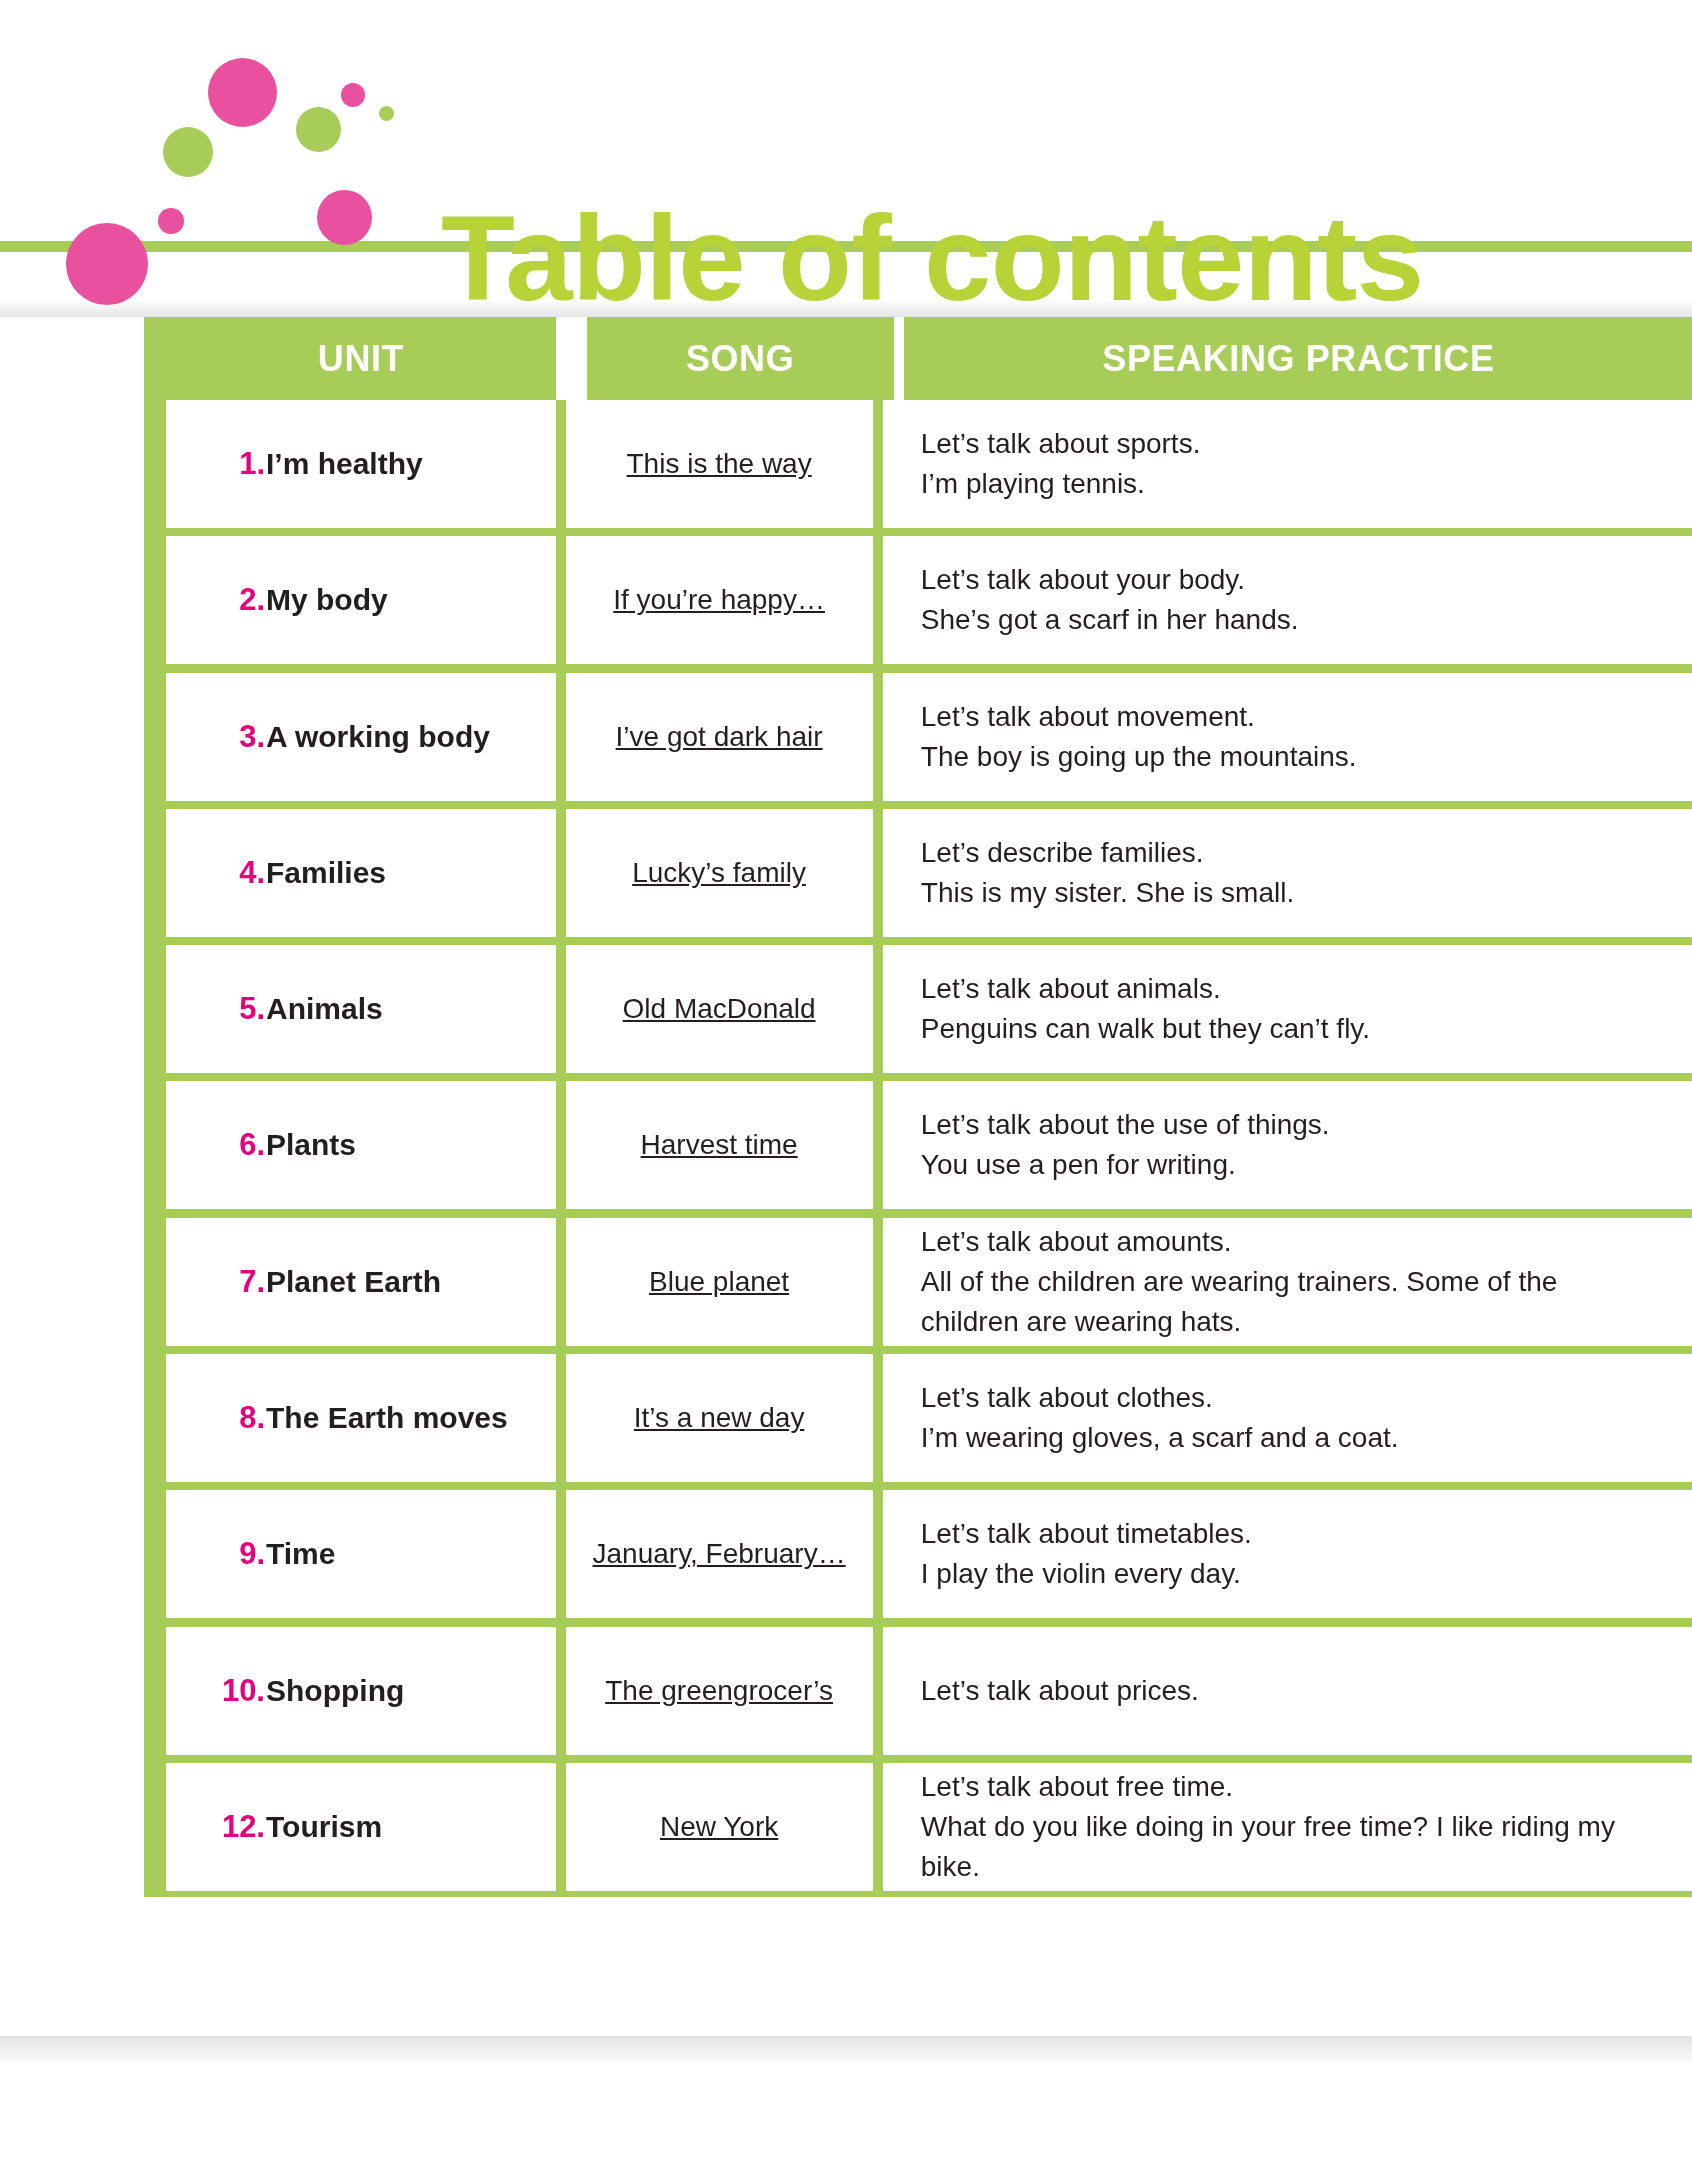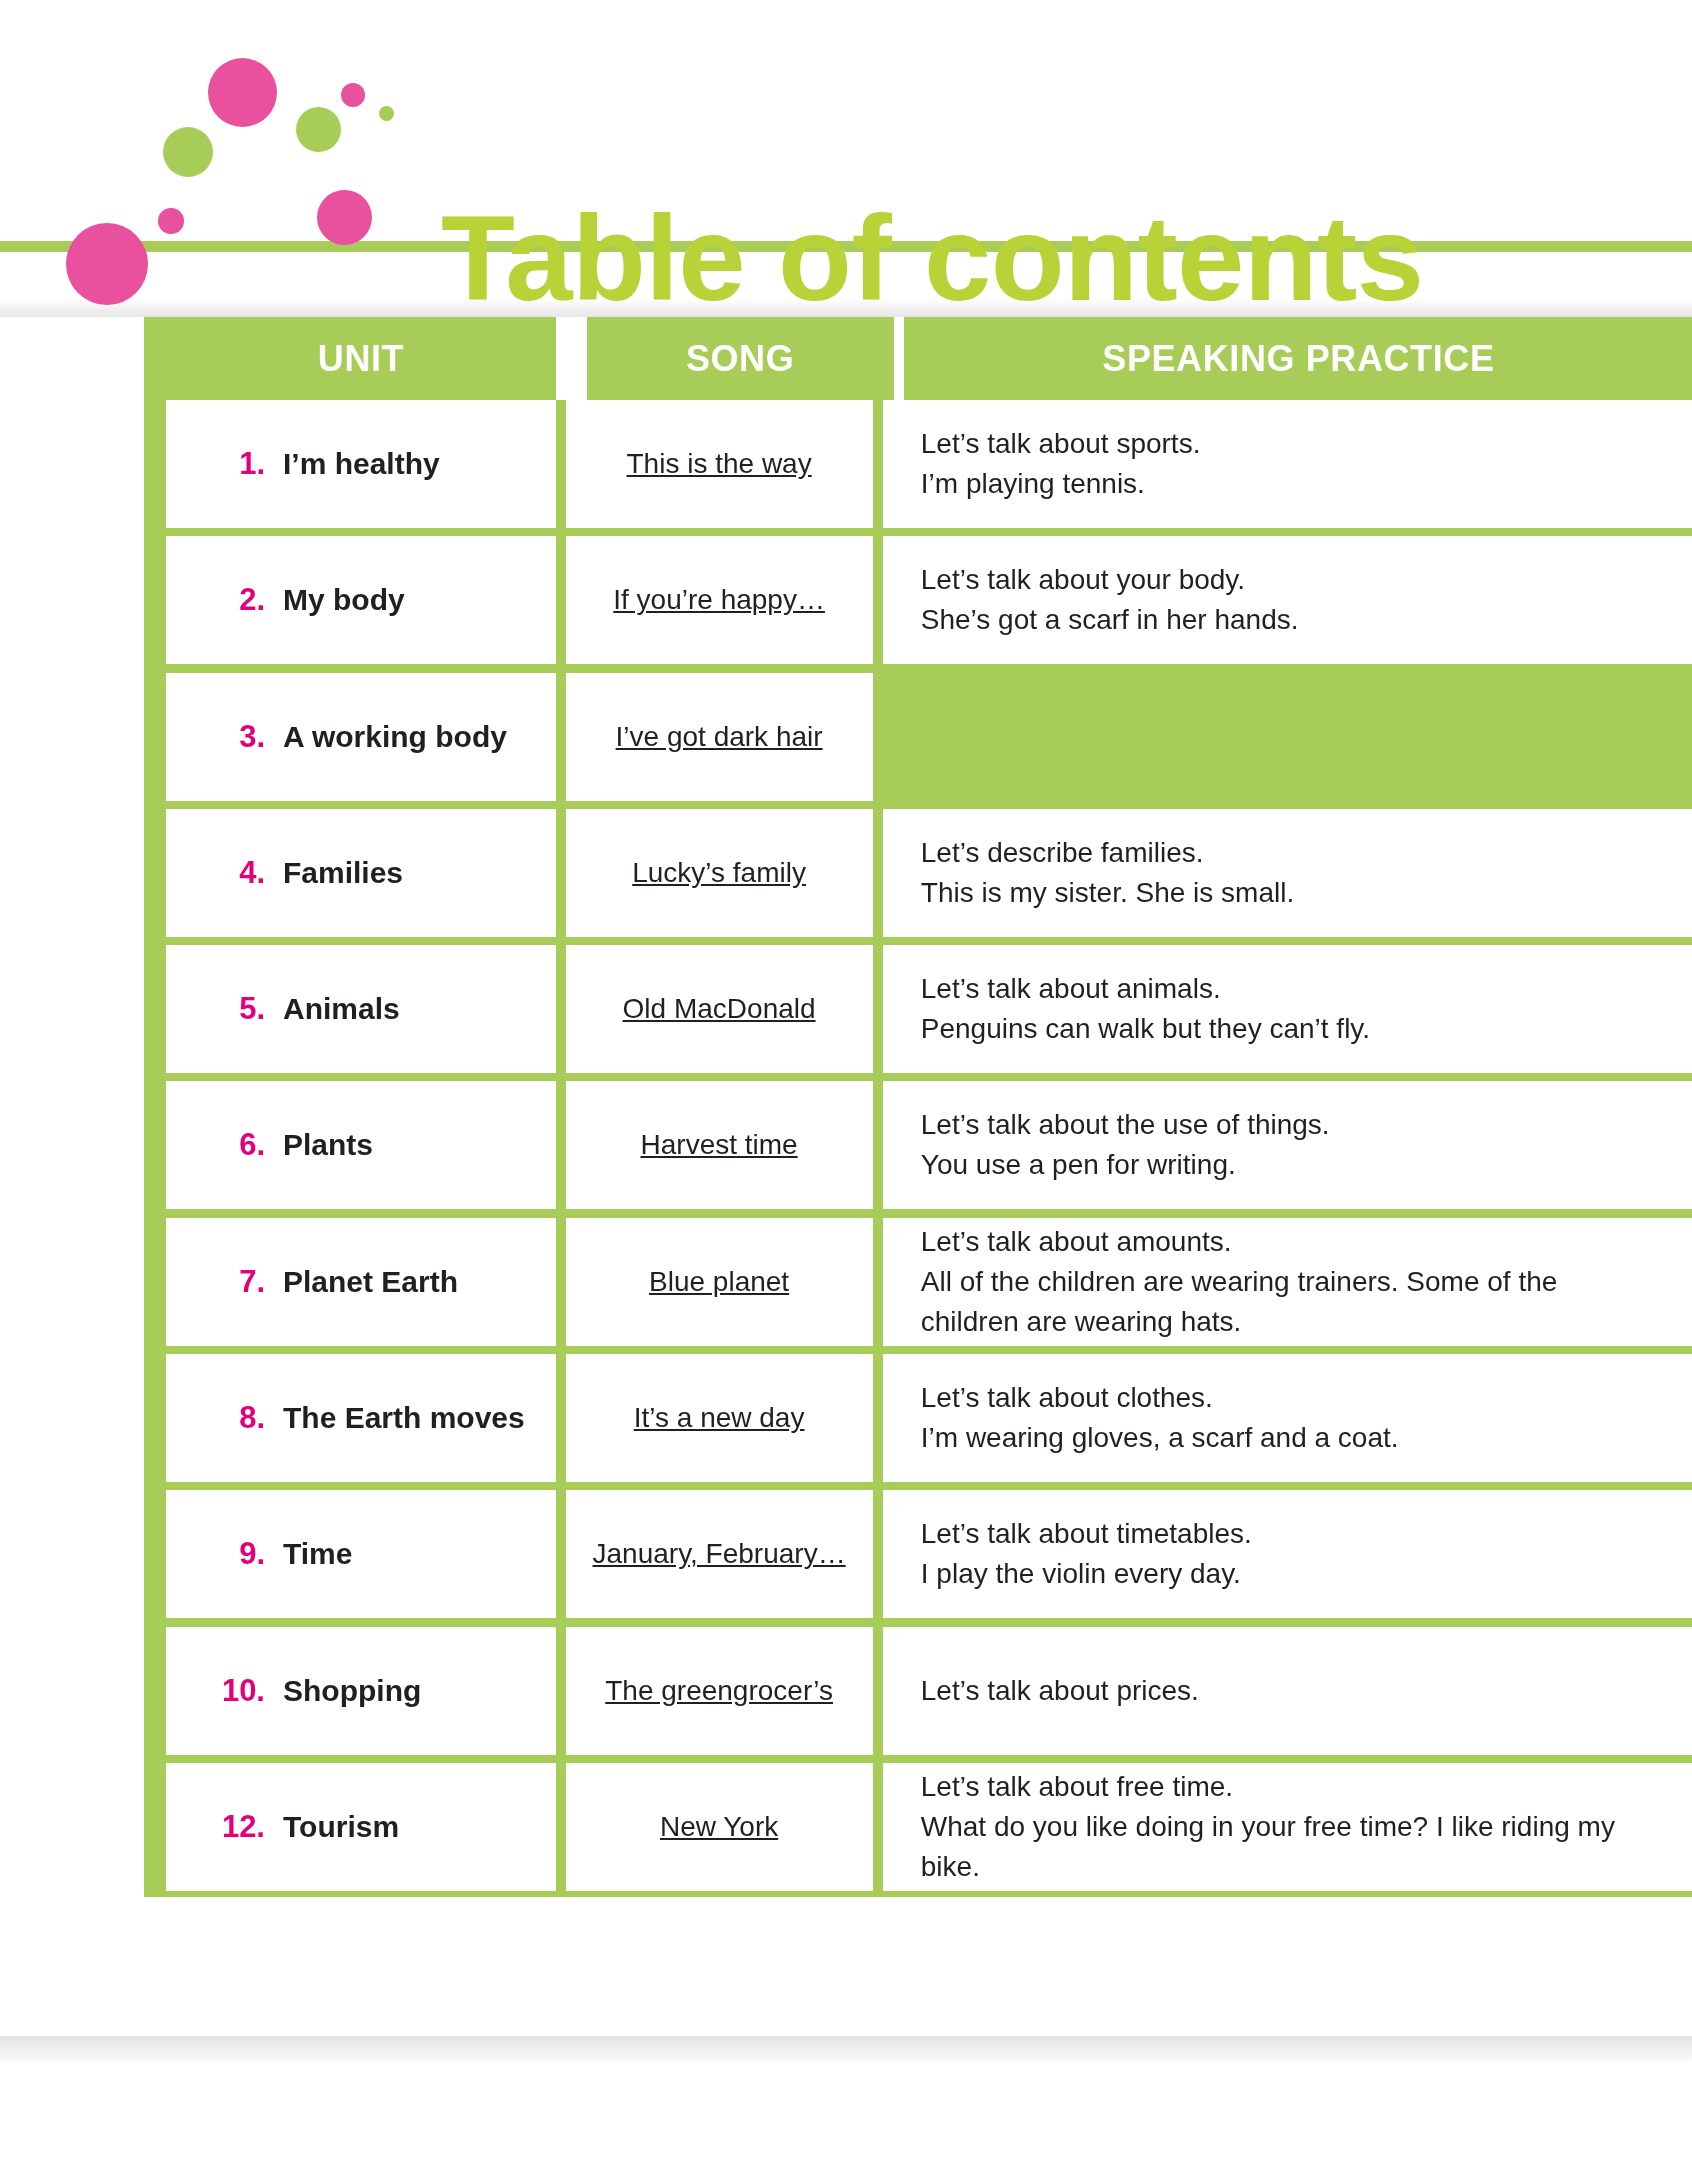--- a/index.html
+++ b/index.html
@@ -52,21 +52,21 @@
   .row{display:flex;height:128px;}
   .row + .row{margin-top:8.3px;}
   .cell{background:#ffffff;display:flex;align-items:center;}
   .vdiv{width:9.6px;}
   .vdiv2{width:10.2px;}
   .cell-unit{width:390px;padding-left:0;}
   .num{
     display:inline-block;width:64px;text-align:right;margin-left:35px;
     font-size:31px;font-weight:700;color:var(--number-pink,#e4007d);
   }
-  .unit-name{font-size:30px;font-weight:700;margin-left:18px;color:var(--text-black,#231f20);}
+  .unit-name{font-size:30px;font-weight:700;margin-left:1px;color:var(--text-black,#231f20);}
   .cell-song{width:307px;justify-content:center;text-align:center;font-size:28px;padding:0 6.4px;box-sizing:border-box;text-decoration:underline;}
   .cell-practice{
     flex:1;flex-direction:column;align-items:flex-start;justify-content:center;
     padding:0 70px 0 38px;font-size:28px;line-height:40px;box-sizing:border-box;
   }
   .practice-intro{}
 </style>
 </head>
 <body>
 
@@ -129,20 +129,24 @@
   <div class="row">
     <div class="cell cell-unit">
       <span class="num">3.</span>
       <span class="unit-name">A working body</span>
     </div>
     <div class="vdiv"></div>
     <div class="cell cell-song">
       <span>I’ve got dark hair</span>
     </div>
     <div class="vdiv vdiv2"></div>
+    <div class="cell cell-practice">
+      <div class="practice-intro">Let’s talk about movement.</div>
+      <div class="practice-example">The boy is going up the mountains.</div>
+    </div>
   </div>
 
   <div class="row">
     <div class="cell cell-unit">
       <span class="num">4.</span>
       <span class="unit-name">Families</span>
     </div>
     <div class="vdiv"></div>
     <div class="cell cell-song">
       <span>Lucky’s family</span>

